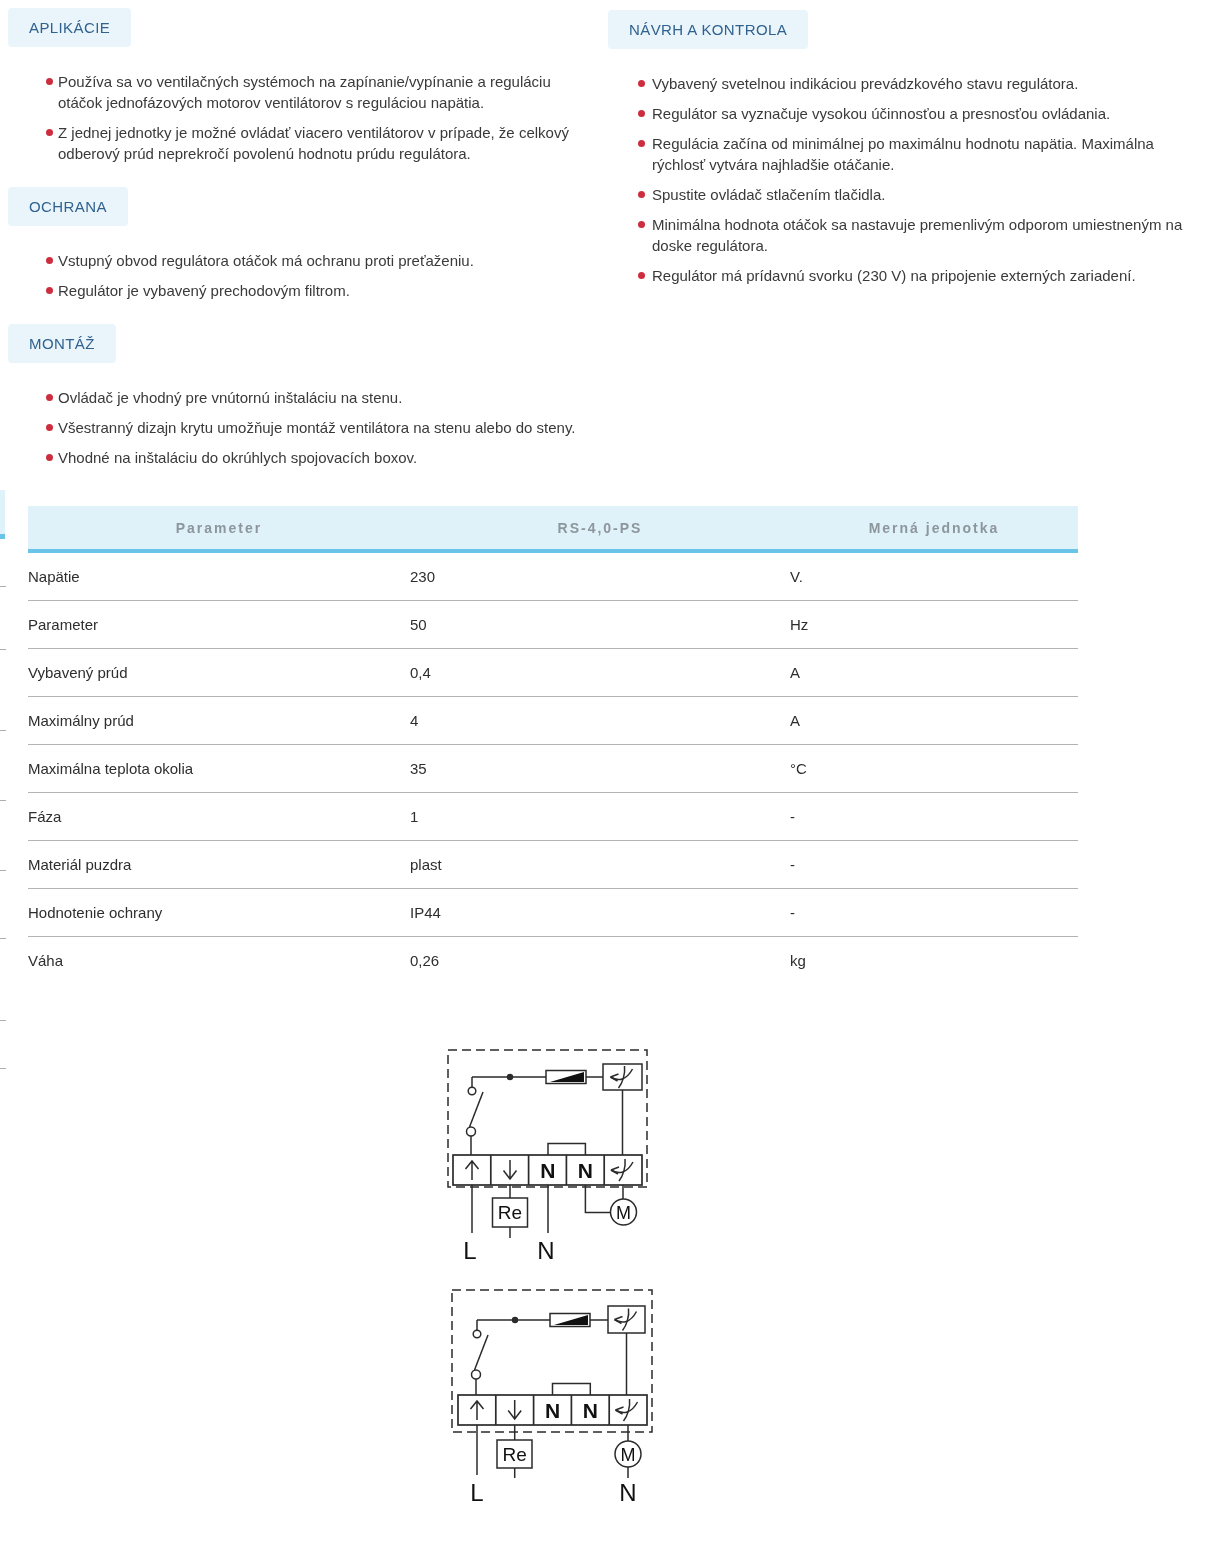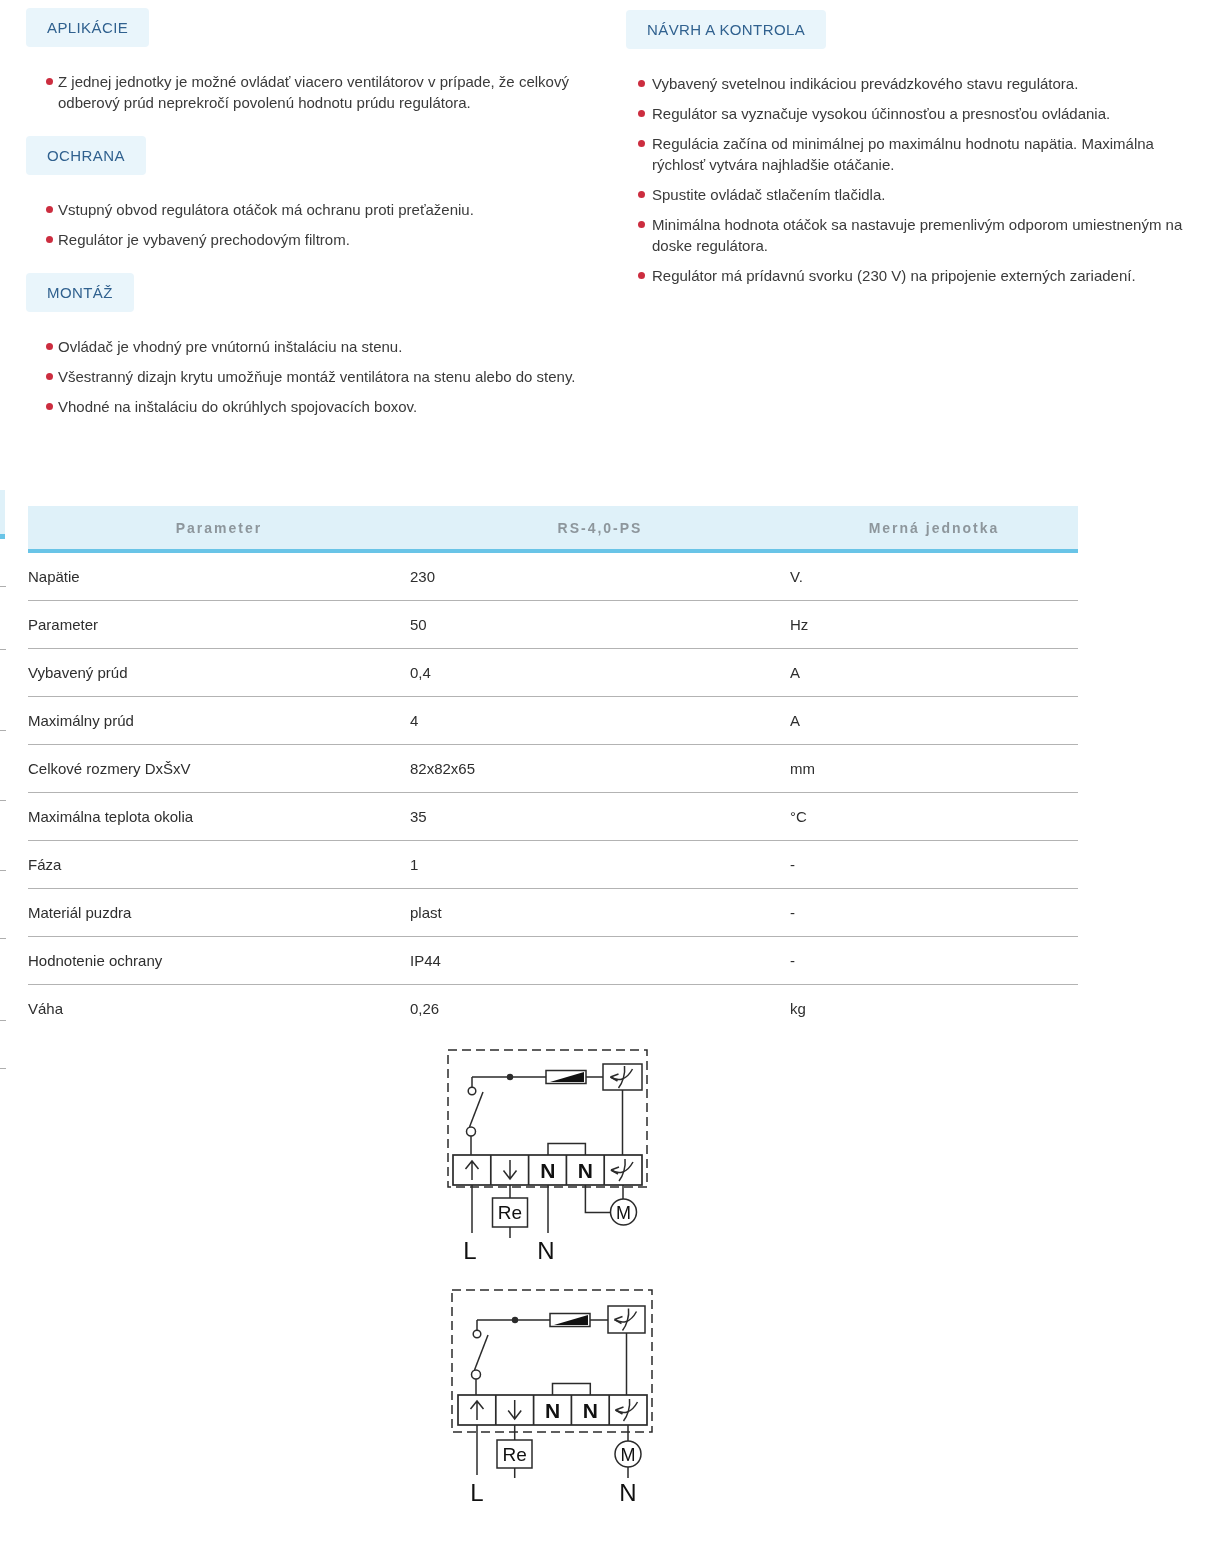--- a/index.html
+++ b/index.html
@@ -14,21 +14,20 @@
   
   .chip{
     display:inline-block;
     background:#e9f5fb;
     color:#30618f;
     font-size:15px;
     letter-spacing:.4px;
     padding:11px 21px;
     border-radius:4px;
     margin-bottom:24px;
-    margin-left:18px;
   }
   .col{position:absolute;}
   .col-left{left:8px;top:8px;width:575px;}
   .col-right{left:608px;top:10px;width:602px;}
   ul.bullets{list-style:none;margin:0 0 16px 0;padding:0;font-size:15px;line-height:21px;}
   ul.bullets li{position:relative;margin-bottom:9px;}
   .col-left ul.bullets li{padding-left:50px;}
   .col-right ul.bullets li{padding-left:44px;}
   ul.bullets li::before{
     content:"";position:absolute;top:7px;width:7px;height:7px;border-radius:50%;
@@ -92,20 +91,21 @@
     <div class="tick" style="top:800px"></div>
     <div class="tick" style="top:870px"></div>
     <div class="tick" style="top:938px"></div>
     <div class="tick" style="top:1020px"></div>
     <div class="tick" style="top:1068px"></div>
   </div>
 
   <section class="col col-left">
     <div class="chip">APLIKÁCIE</div>
     <ul class="bullets">
+      <li>Používa sa vo ventilačných systémoch na zapínanie/vypínanie a reguláciu otáčok jednofázových motorov ventilátorov s reguláciou napätia.</li>
       <li>Z jednej jednotky je možné ovládať viacero ventilátorov v prípade, že celkový odberový prúd neprekročí povolenú hodnotu prúdu regulátora.</li>
     </ul>
     <div class="chip" style="margin-top:7px">OCHRANA</div>
     <ul class="bullets">
       <li>Vstupný obvod regulátora otáčok má ochranu proti preťaženiu.</li>
       <li>Regulátor je vybavený prechodovým filtrom.</li>
     </ul>
     <div class="chip" style="margin-top:7px">MONTÁŽ</div>
     <ul class="bullets">
       <li>Ovládač je vhodný pre vnútornú inštaláciu na stenu.</li>
@@ -149,25 +149,20 @@
           <td>Vybavený prúd</td>
           <td>0,4</td>
           <td>A</td>
         </tr>
       <tr>
           <td>Maximálny prúd</td>
           <td>4</td>
           <td>A</td>
         </tr>
       <tr>
-          <td>Celkové rozmery DxŠxV</td>
-          <td>82x82x65</td>
-          <td>mm</td>
-        </tr>
-      <tr>
           <td>Maximálna teplota okolia</td>
           <td>35</td>
           <td>°C</td>
         </tr>
       <tr>
           <td>Fáza</td>
           <td>1</td>
           <td>-</td>
         </tr>
       <tr>

